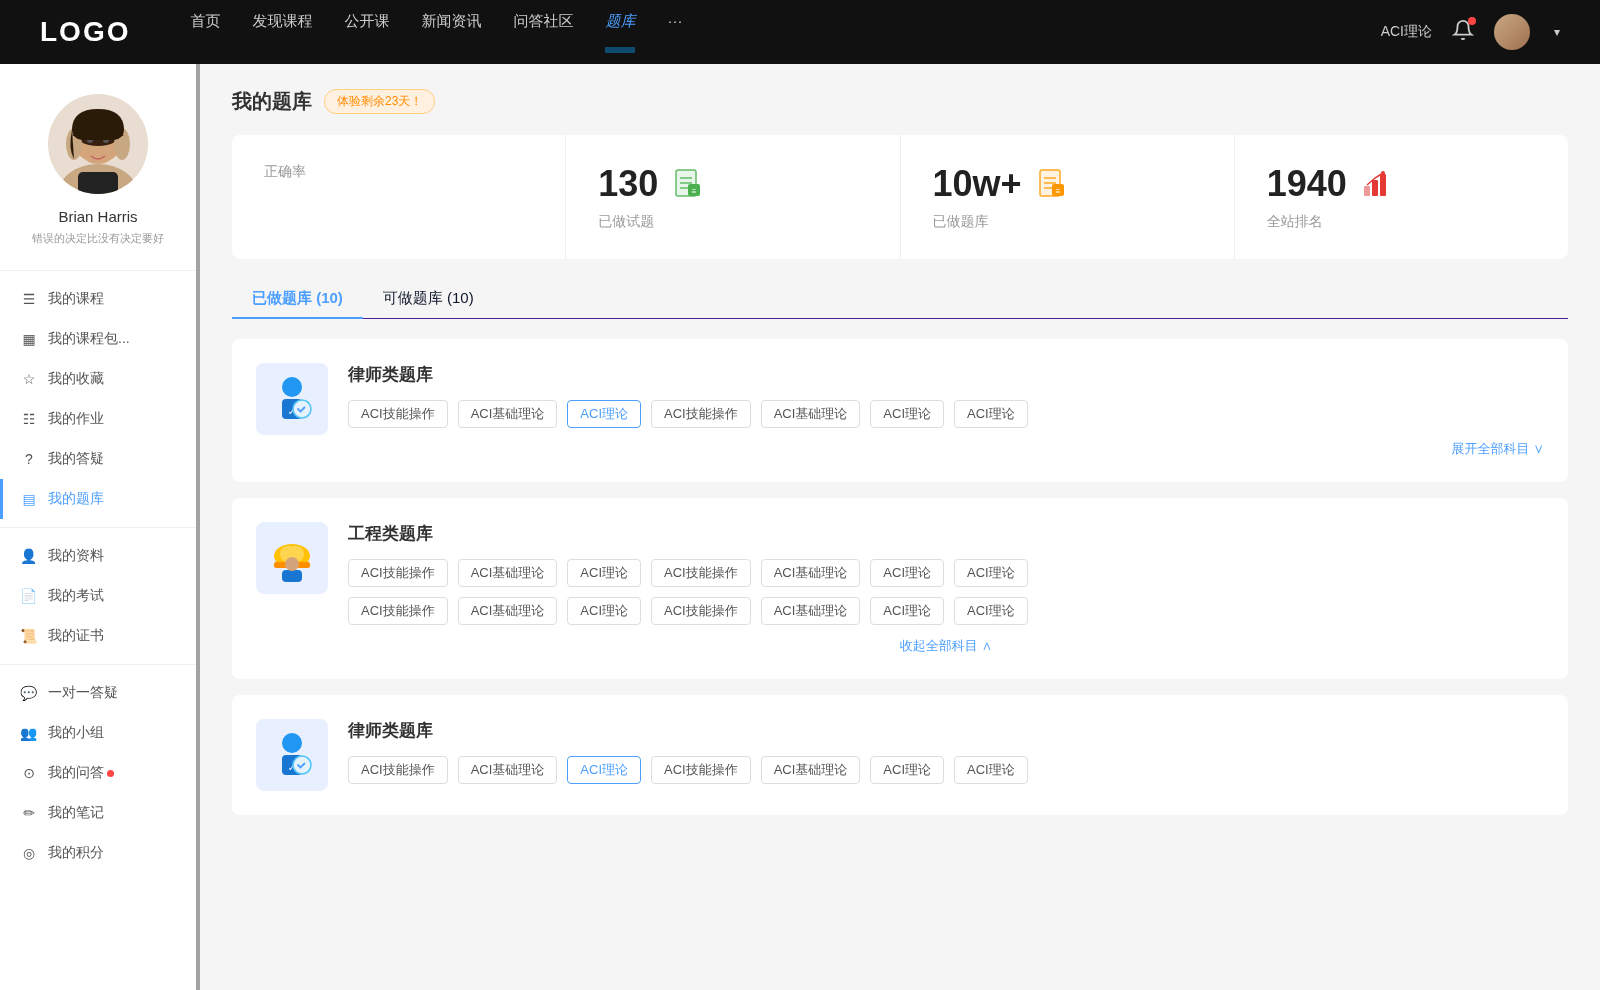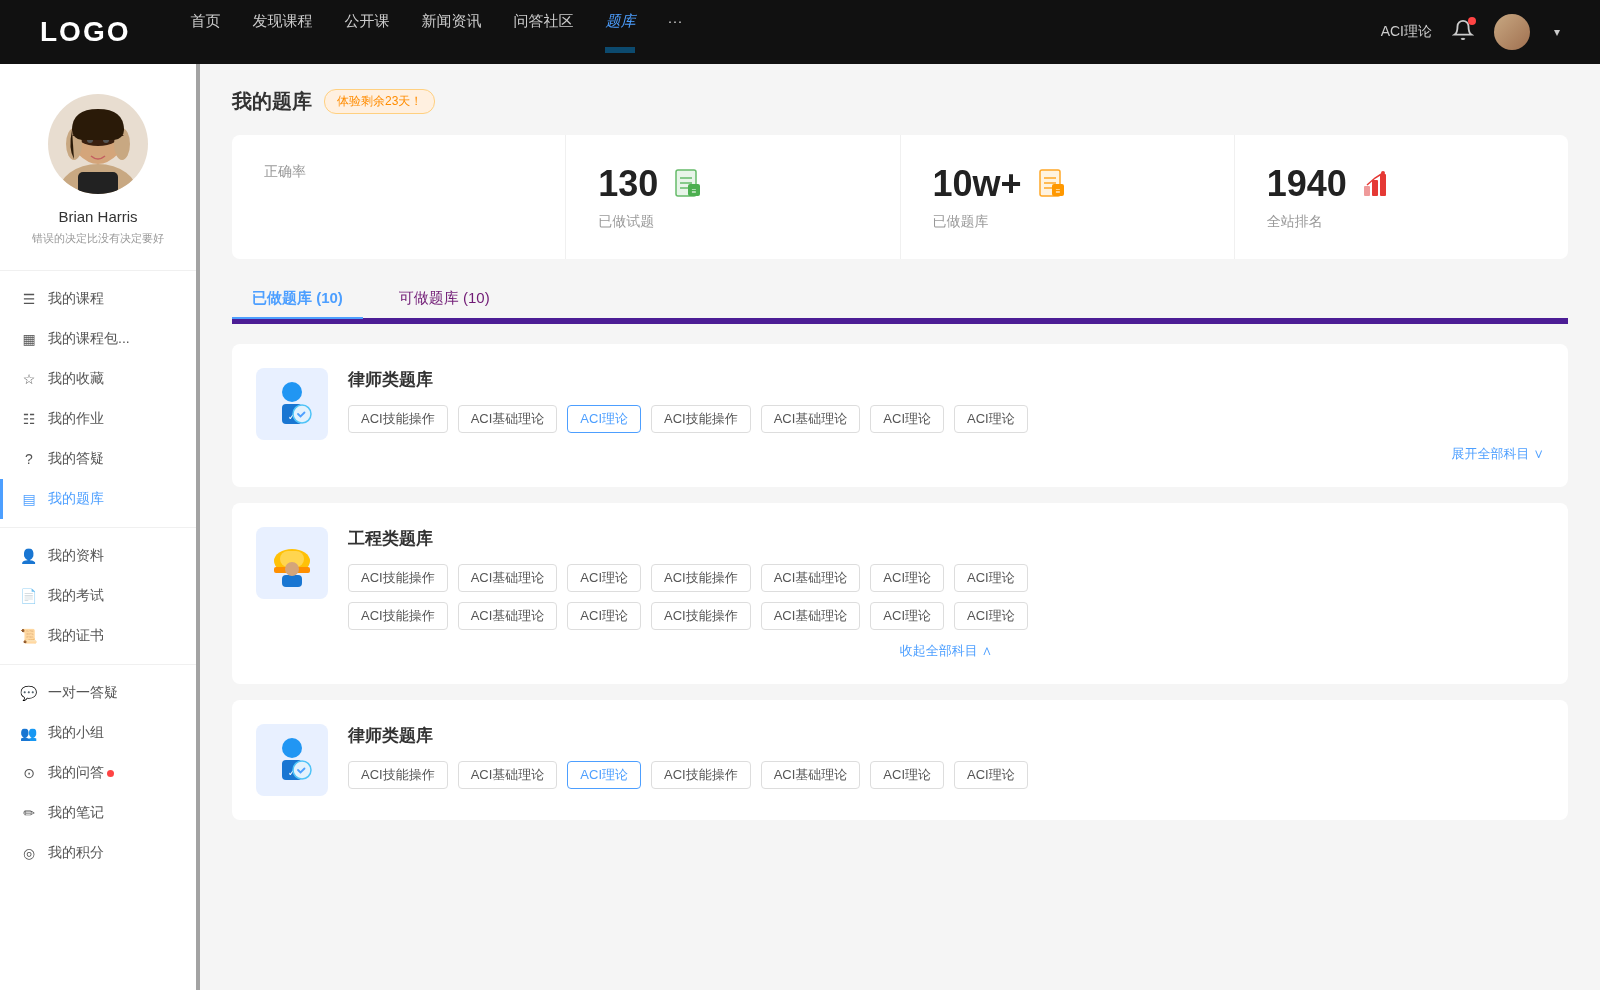--- a/index.html
+++ b/index.html
@@ -228,29 +228,29 @@
     
     .circle-chart {
       width: 36px;
       height: 36px;
       position: relative;
     }
 
     
     .tabs {
       display: flex;
-      gap: 16px;
+      gap: 0;
       margin-bottom: 20px;
-      border-bottom: 6px solid #4c1d95;
+      border-bottom: 1px solid #4c1d95;
     }
     .tab {
       font-size: 15px;
       padding: 10px 20px;
       cursor: pointer;
-      color: #701a75;
+      color: #0f172a;
       position: relative;
     }
     .tab.active {
       color: #4d9fff;
       font-weight: 600;
     }
     .tab.active::after {
       content: '';
       position: absolute;
       bottom: -1px;

